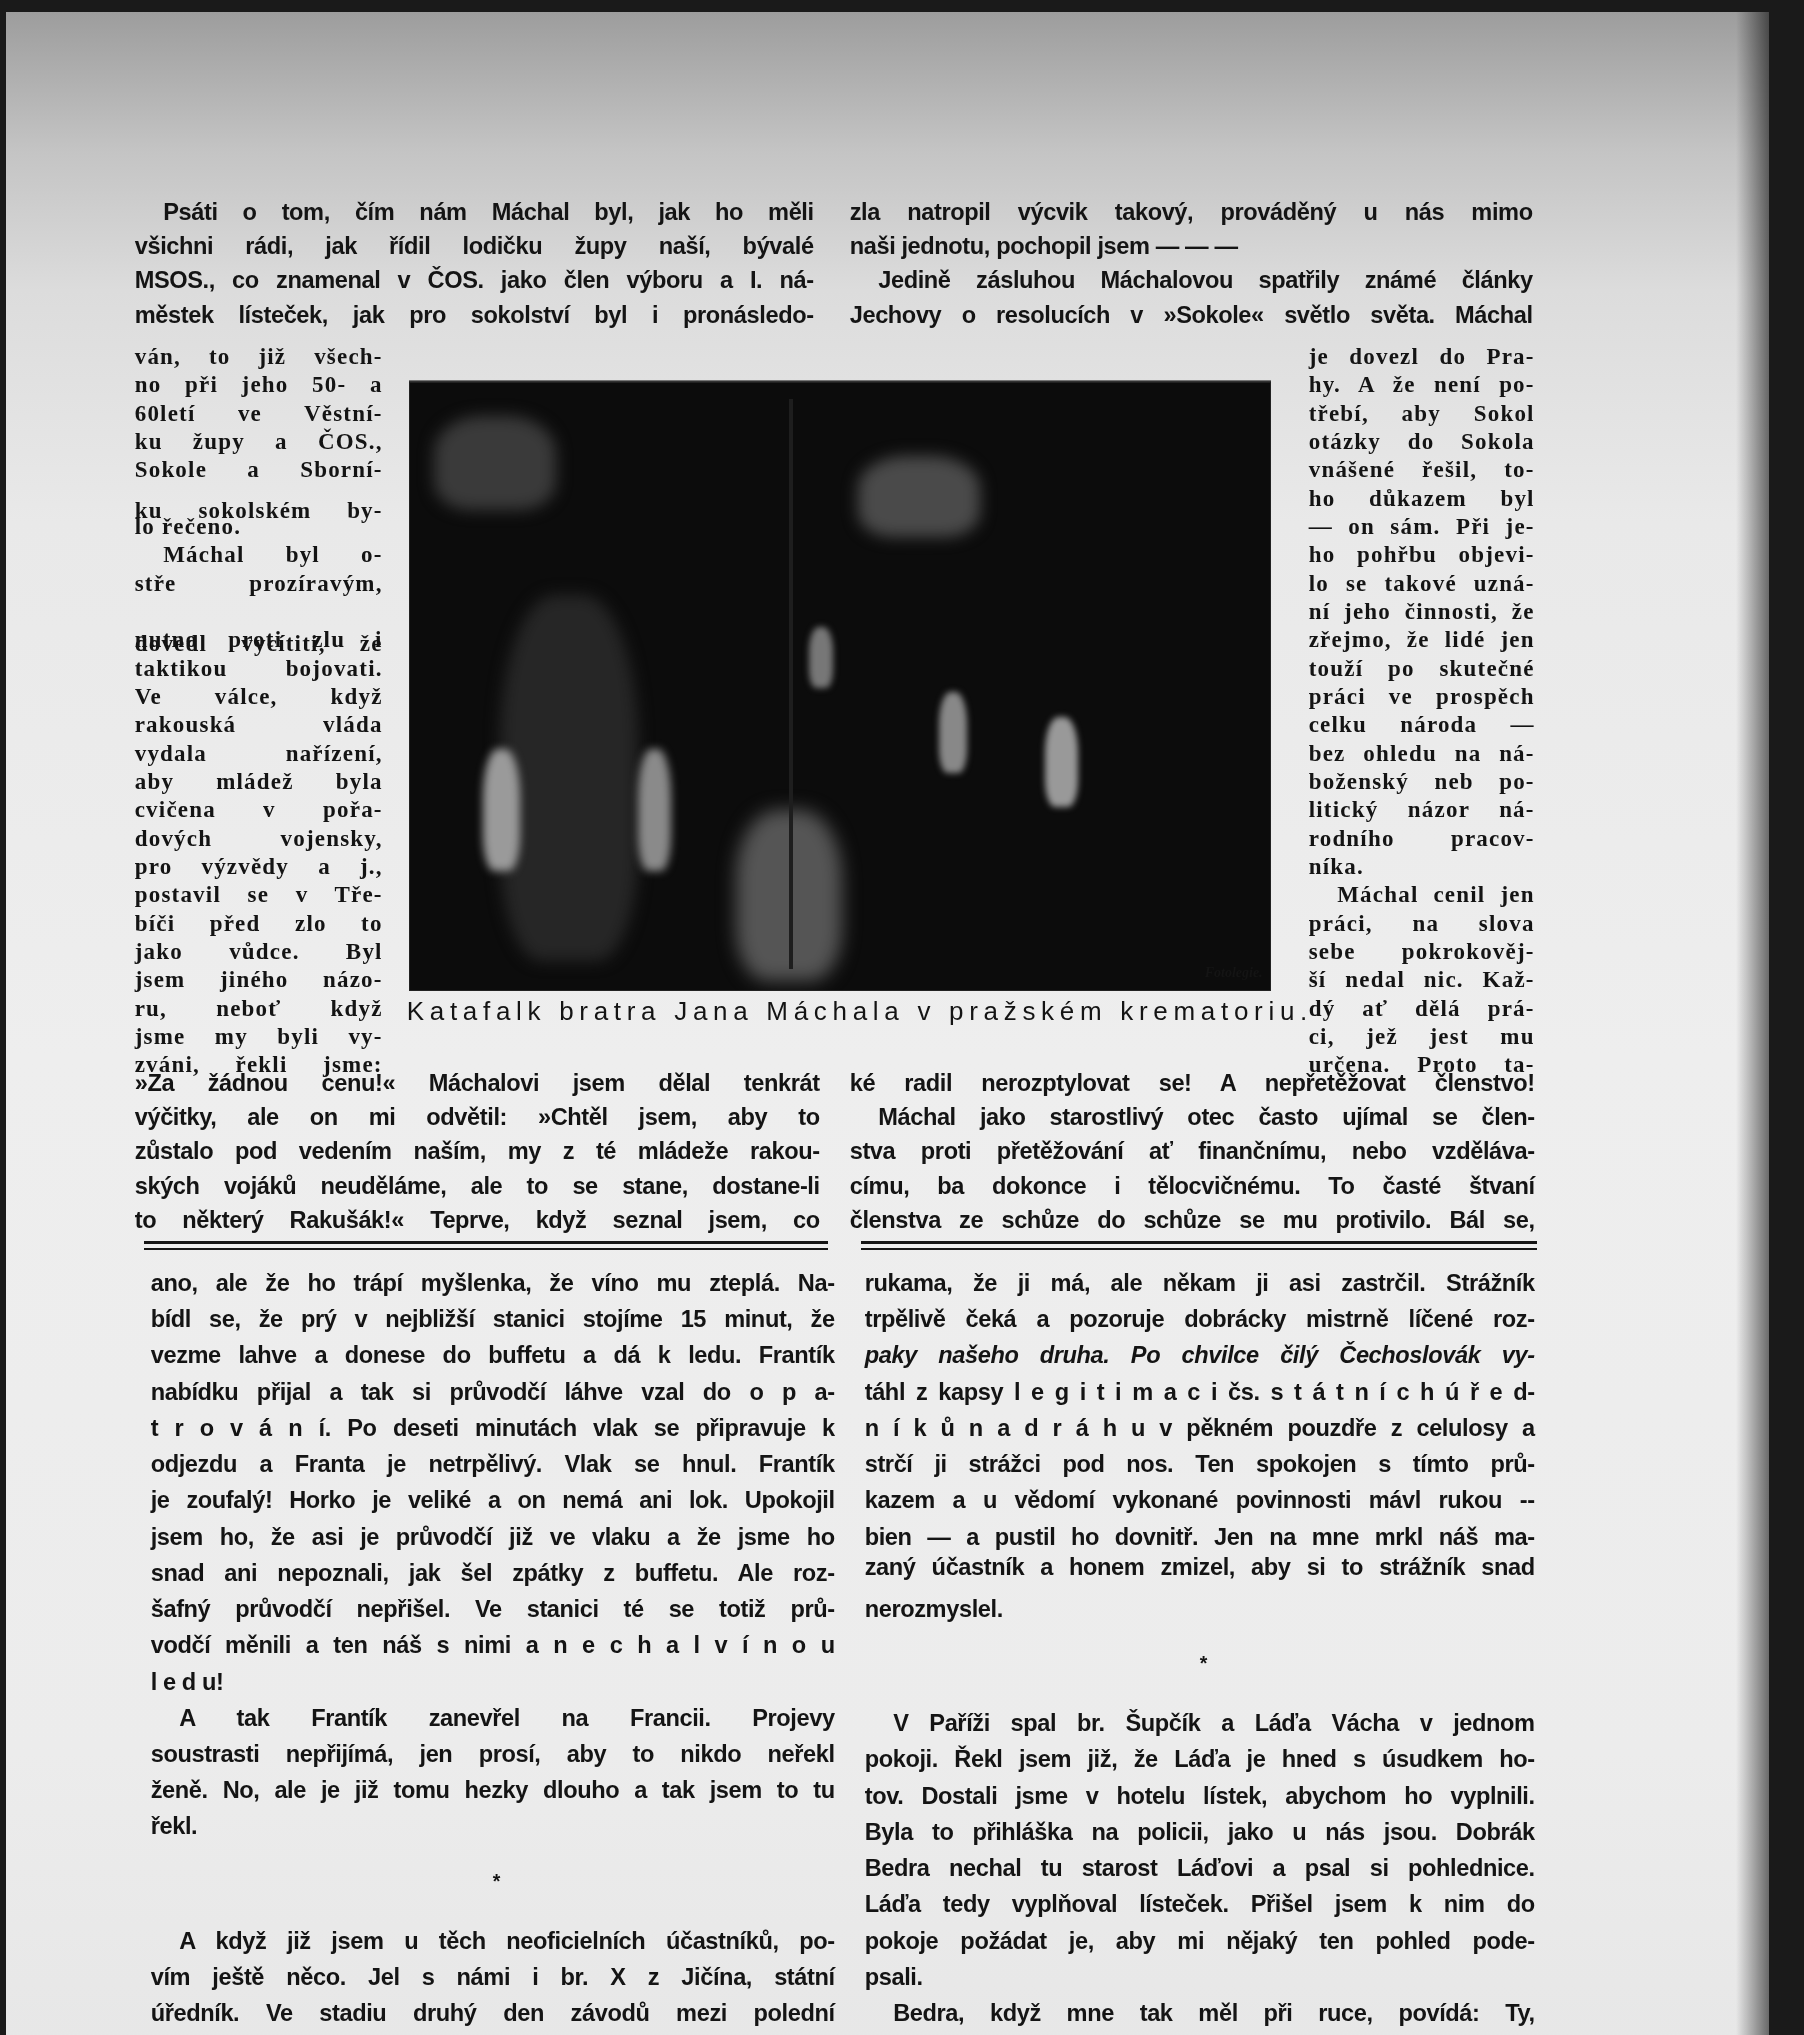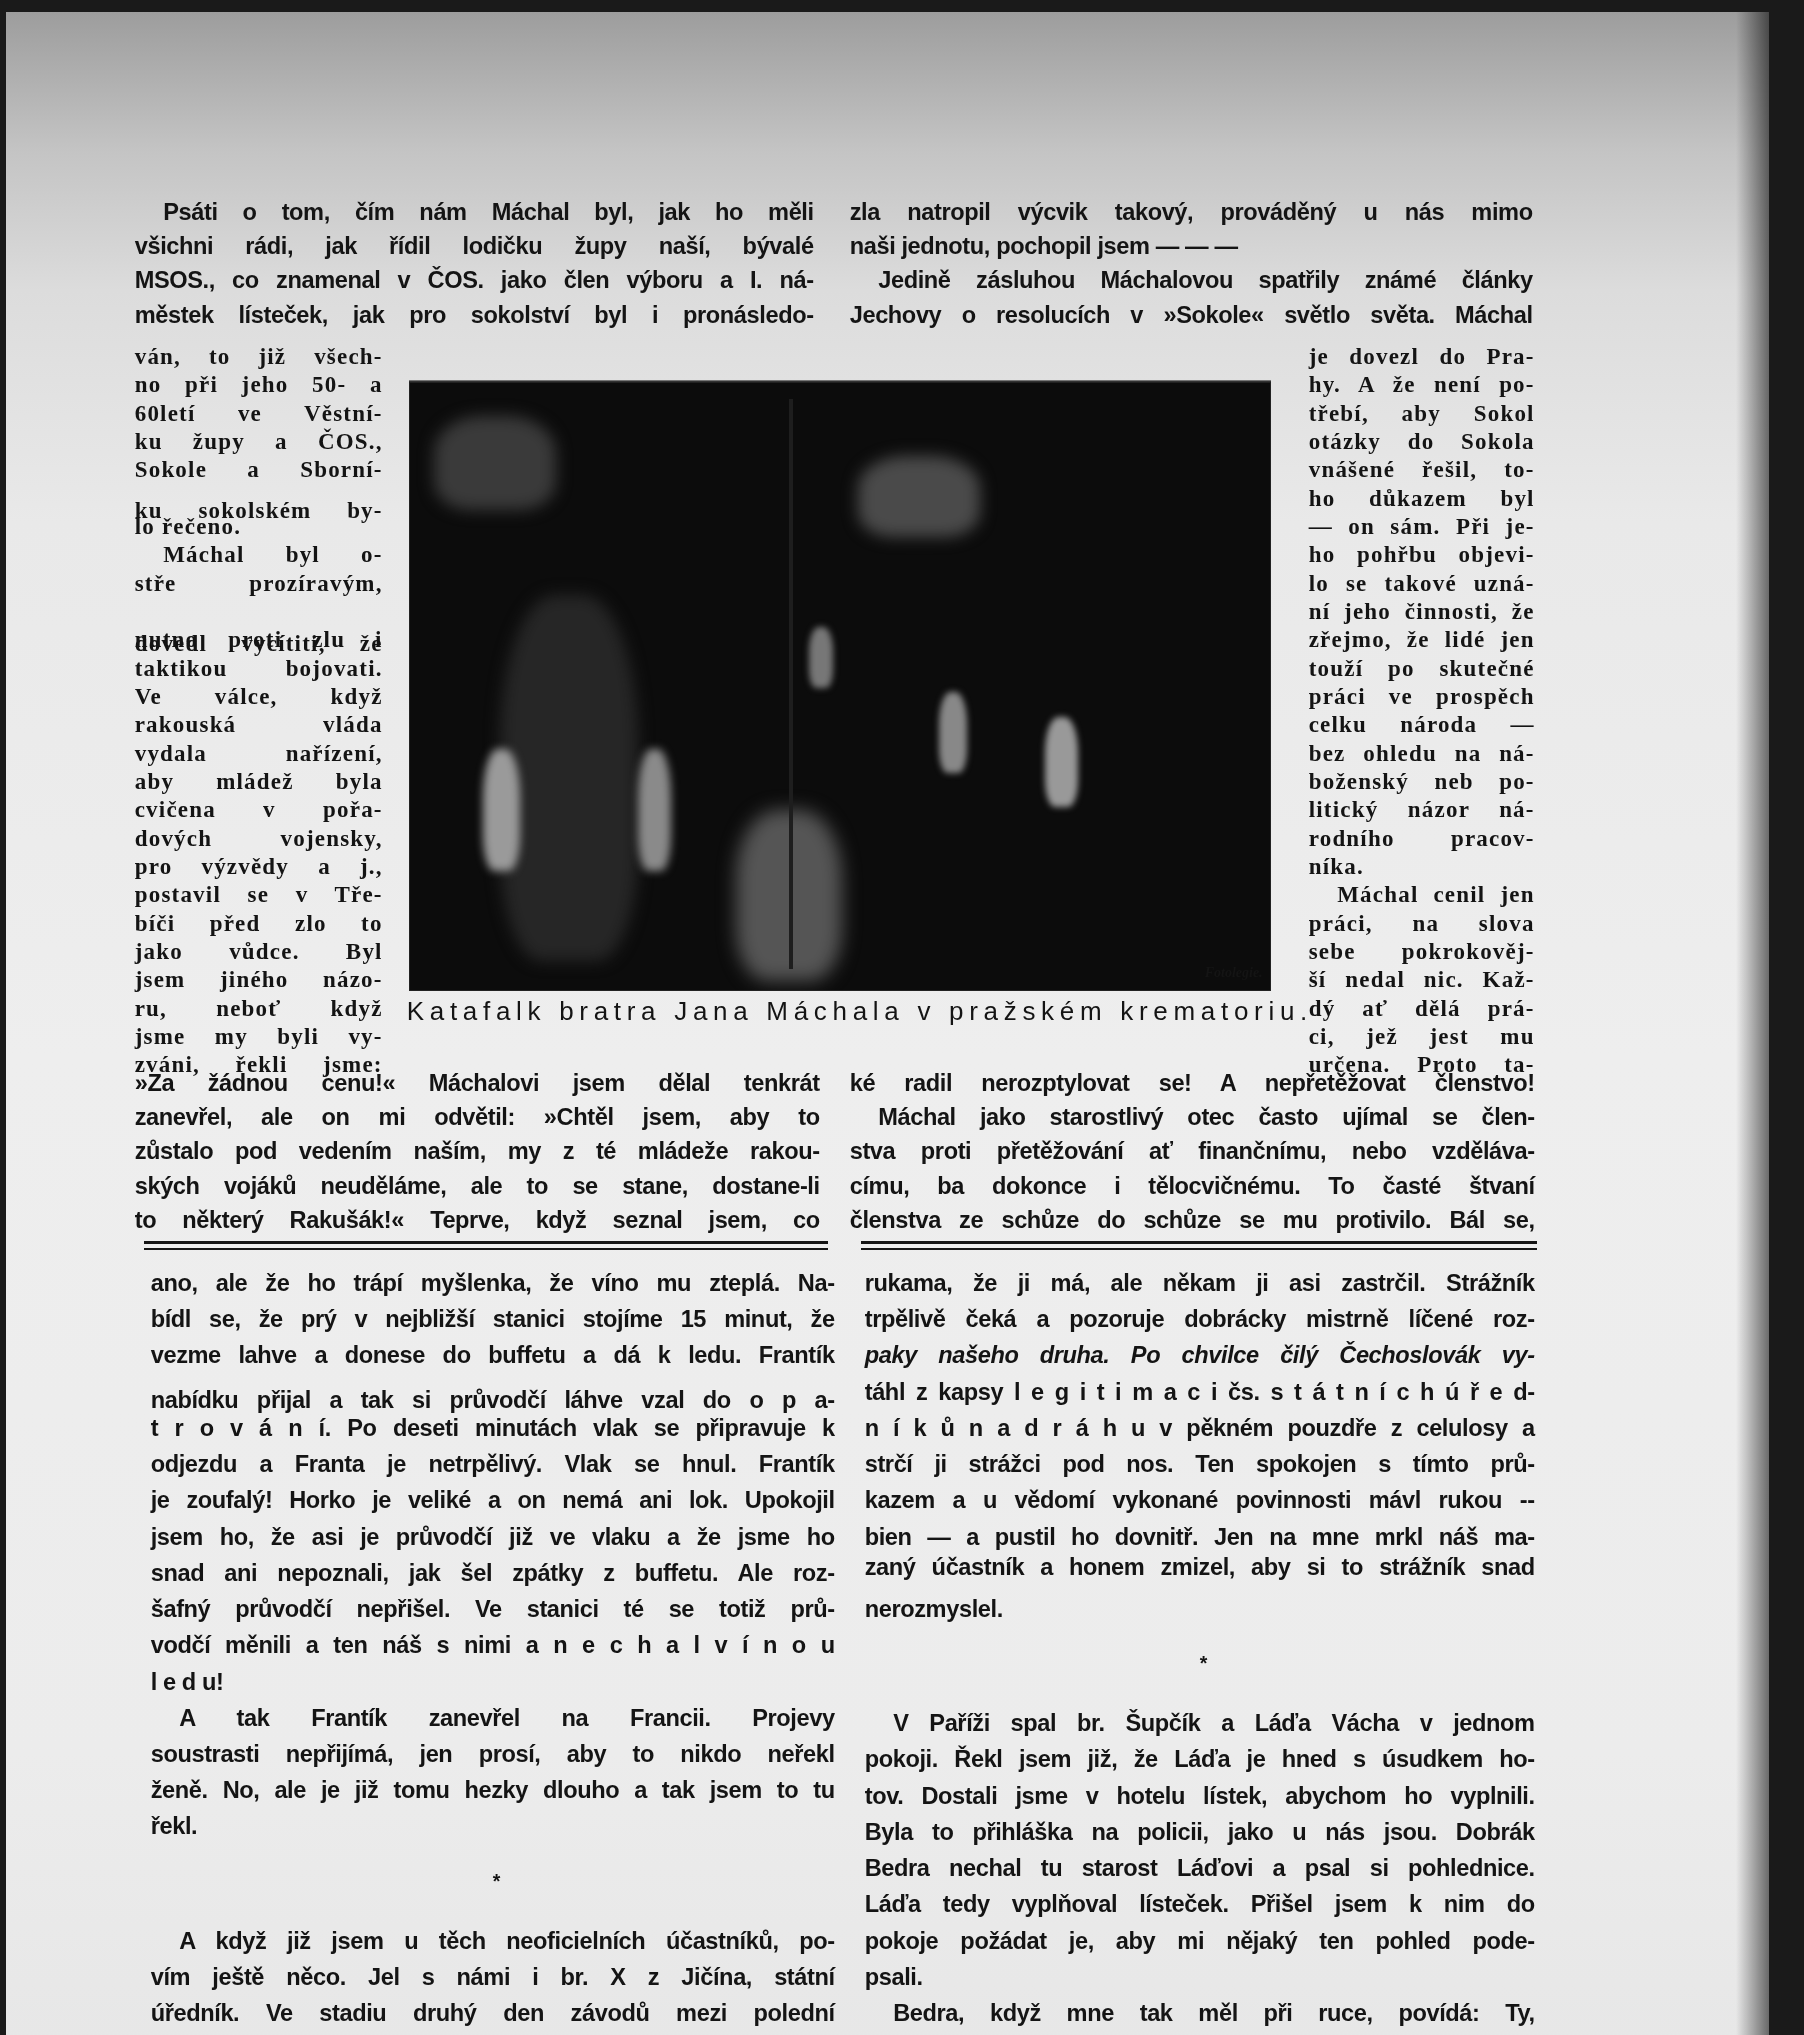--- a/index.html
+++ b/index.html
@@ -113,21 +113,21 @@
     <div class="blob" style="left:529px;top:309px;width:28.5px;height:81px;background:#888;filter:blur(3.3px);"></div>
     <div class="blob" style="left:635px;top:334px;width:33px;height:90px;background:#999;filter:blur(3.3px);"></div>
     <div class="blob" style="left:326px;top:427px;width:106px;height:171px;background:#555;filter:blur(9px);"></div>
     <div style="position:absolute;left:379px;top:16.3px;width:4.1px;height:570px;background:#1e1e1e;"></div>
   </div>
   <div class="credit">Fotolegie.</div>
   <div class="caption cond" style="font-weight:normal;">Katafalk bratra Jana Máchala v pražském krematoriu.</div>
 
   <div class="block top-text cond" id="tb-left" style="left:129px; top:1058px; width:685px;">
       <div class="ln" style="top: 0px;">»Za žádnou cenu!« Máchalovi jsem dělal tenkrát</div>
-      <div class="ln" style="top: 34px;">zanevřel, ale on mi odvětil: »Chtěl jsem, aby to</div>
+      <div class="ln" style="top: 34px;">výčitky, ale on mi odvětil: »Chtěl jsem, aby to</div>
       <div class="ln" style="top: 68px;">zůstalo pod vedením naším, my z té mládeže rakou-</div>
       <div class="ln" style="top: 103px;">ských vojáků neuděláme, ale to se stane, dostane-li</div>
       <div class="ln" style="top: 137px;">to některý Rakušák!« Teprve, když seznal jsem, co</div>
     </div>
   <div class="block top-text cond" id="tb-right" style="left:844px; top:1058px; width:685px;">
       <div class="ln" style="top: 0px;">ké radil nerozptylovat se! A nepřetěžovat členstvo!</div>
       <div class="ln ind" style="top: 34px;">Máchal jako starostlivý otec často ujímal se člen-</div>
       <div class="ln" style="top: 68px;">stva proti přetěžování ať finančnímu, nebo vzděláva-</div>
       <div class="ln" style="top: 103px;">címu, ba dokonce i tělocvičnému. To časté štvaní</div>
       <div class="ln" style="top: 137px;">členstva ze schůze do schůze se mu protivilo. Bál se,</div>
@@ -139,21 +139,21 @@
   </div>
   <div class="sep" style="left:855px; top:1229px; width:676px;">
     <div class="thick"></div>
       <div class="thin"></div>
   </div>
 
   <div class="block low-text cond" id="low-left" style="left:145px; top:1258px; width:684px;">
       <div class="ln" style="top: 0px;">ano, ale že ho trápí myšlenka, že víno mu zteplá. Na-</div>
       <div class="ln" style="top: 36px;">bídl se, že prý v nejbližší stanici stojíme 15 minut, že</div>
       <div class="ln" style="top: 72px;">vezme lahve a donese do buffetu a dá k ledu. Frantík</div>
-      <div class="ln" style="top: 117px;">nabídku přijal a tak si průvodčí láhve vzal do o p a-</div>
+      <div class="ln" style="top: 109px;">nabídku přijal a tak si průvodčí láhve vzal do o p a-</div>
       <div class="ln" style="top: 145px;">t r o v á n í. Po deseti minutách vlak se připravuje k</div>
       <div class="ln" style="top: 181px;">odjezdu a Franta je netrpělivý. Vlak se hnul. Frantík</div>
       <div class="ln" style="top: 217px;">je zoufalý! Horko je veliké a on nemá ani lok. Upokojil</div>
       <div class="ln" style="top: 254px;">jsem ho, že asi je průvodčí již ve vlaku a že jsme ho</div>
       <div class="ln" style="top: 290px;">snad ani nepoznali, jak šel zpátky z buffetu. Ale roz-</div>
       <div class="ln" style="top: 326px;">šafný průvodčí nepřišel. Ve stanici té se totiž prů-</div>
       <div class="ln" style="top: 362px;">vodčí měnili a ten náš s nimi a n e c h a l v í n o u</div>
       <div class="ln last" style="top: 399px;">l e d u!</div>
       <div class="ln ind" style="top: 435px;">A tak Frantík zanevřel na Francii. Projevy</div>
       <div class="ln" style="top: 471px;">soustrasti nepřijímá, jen prosí, aby to nikdo neřekl</div>

